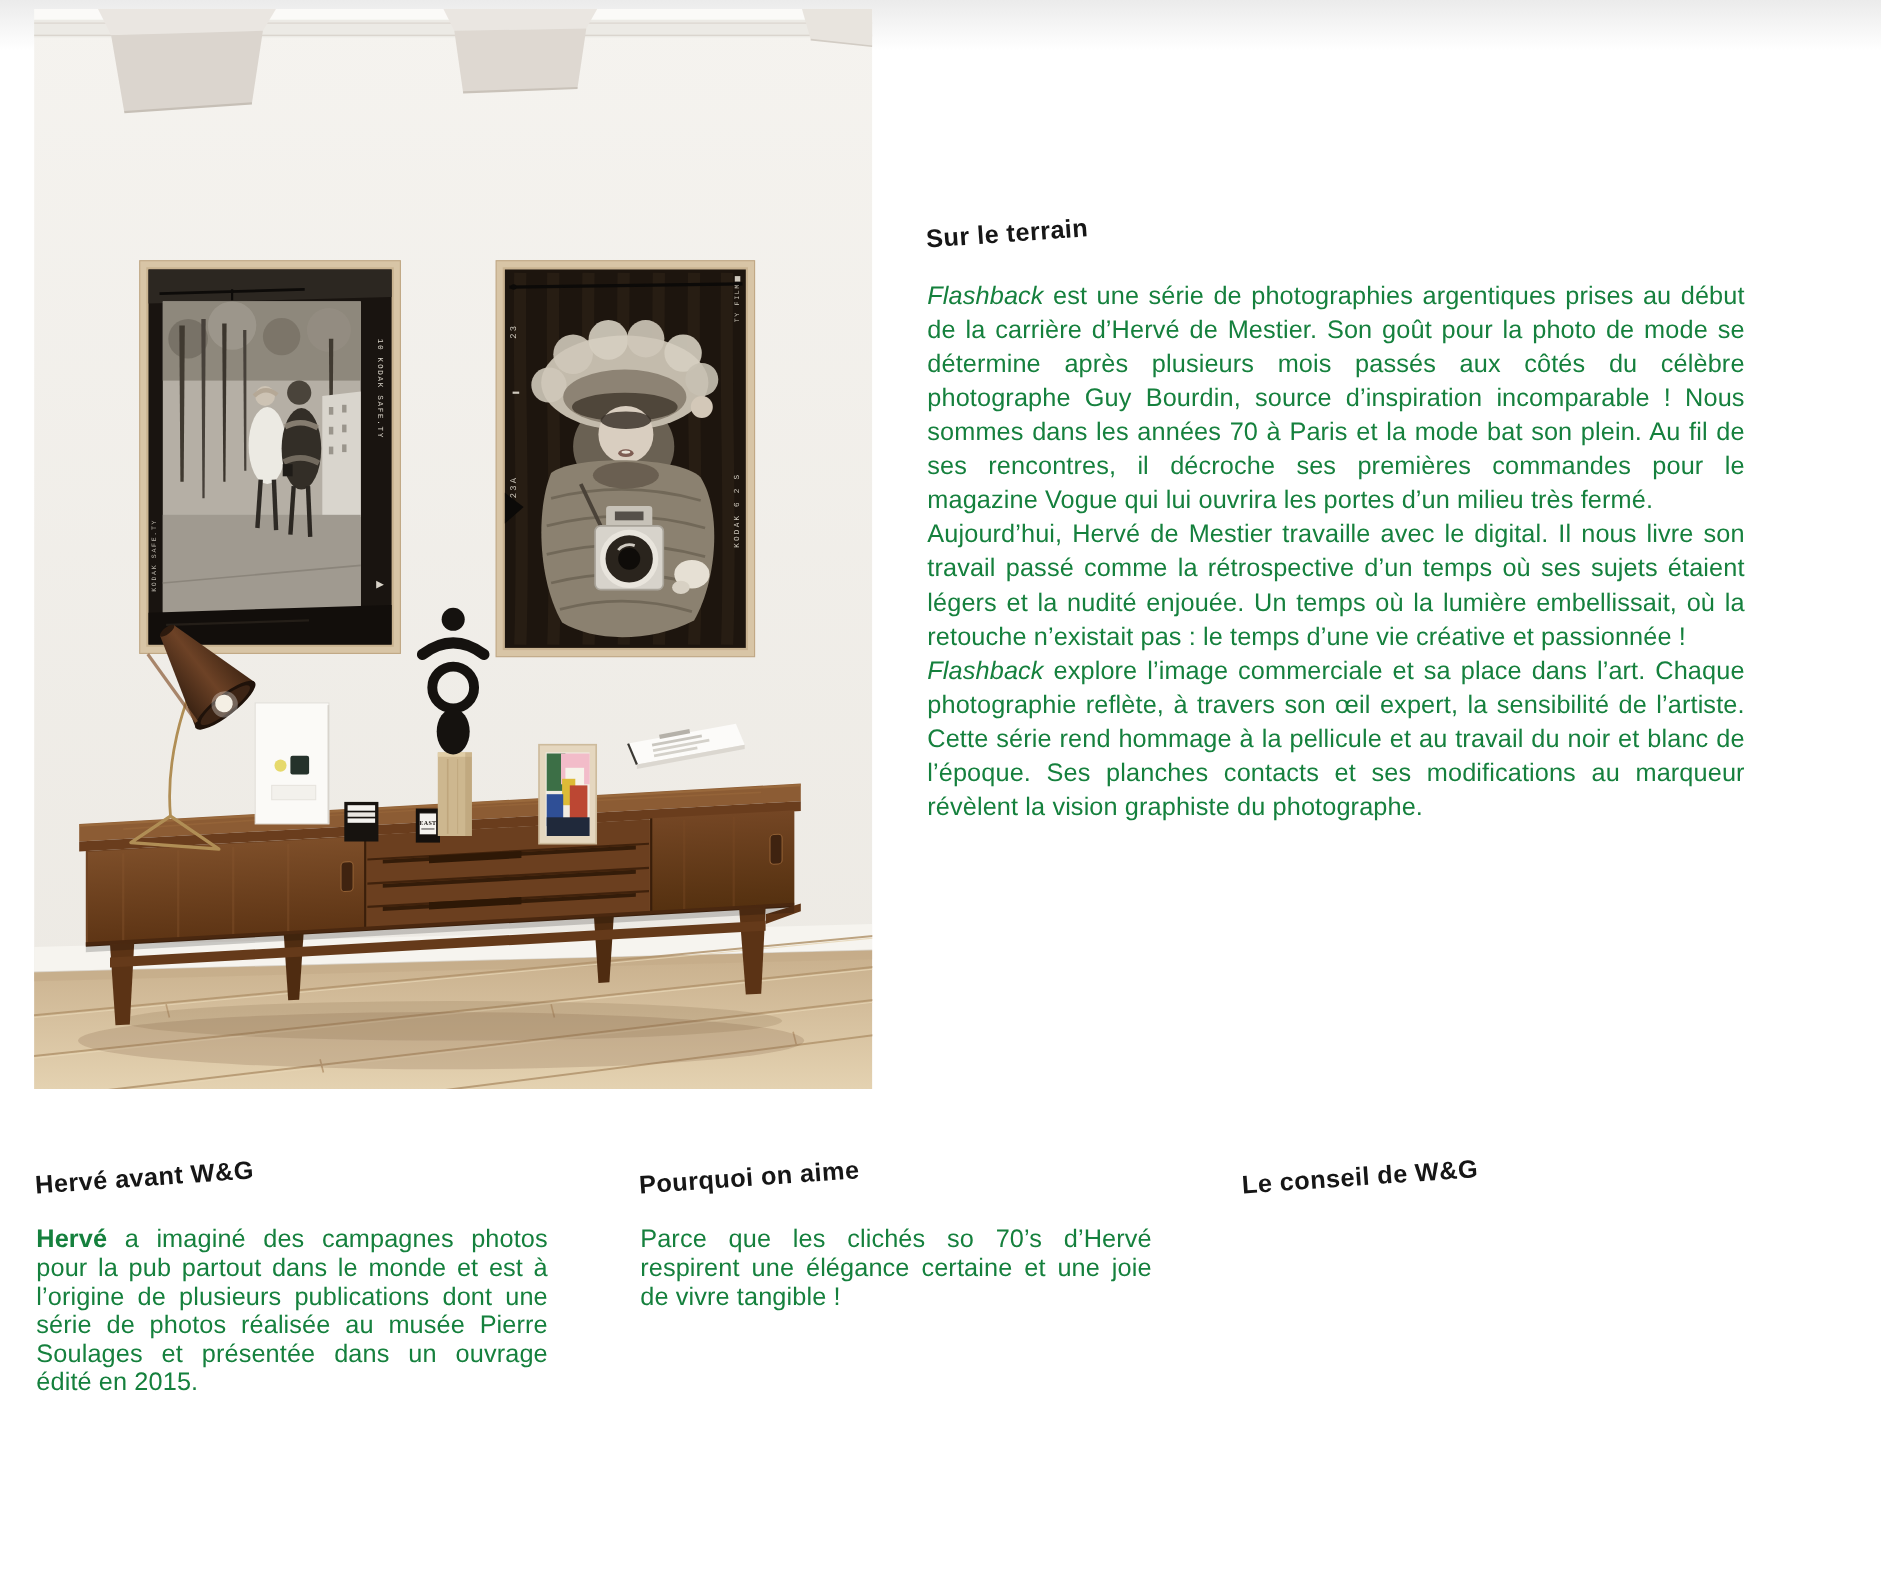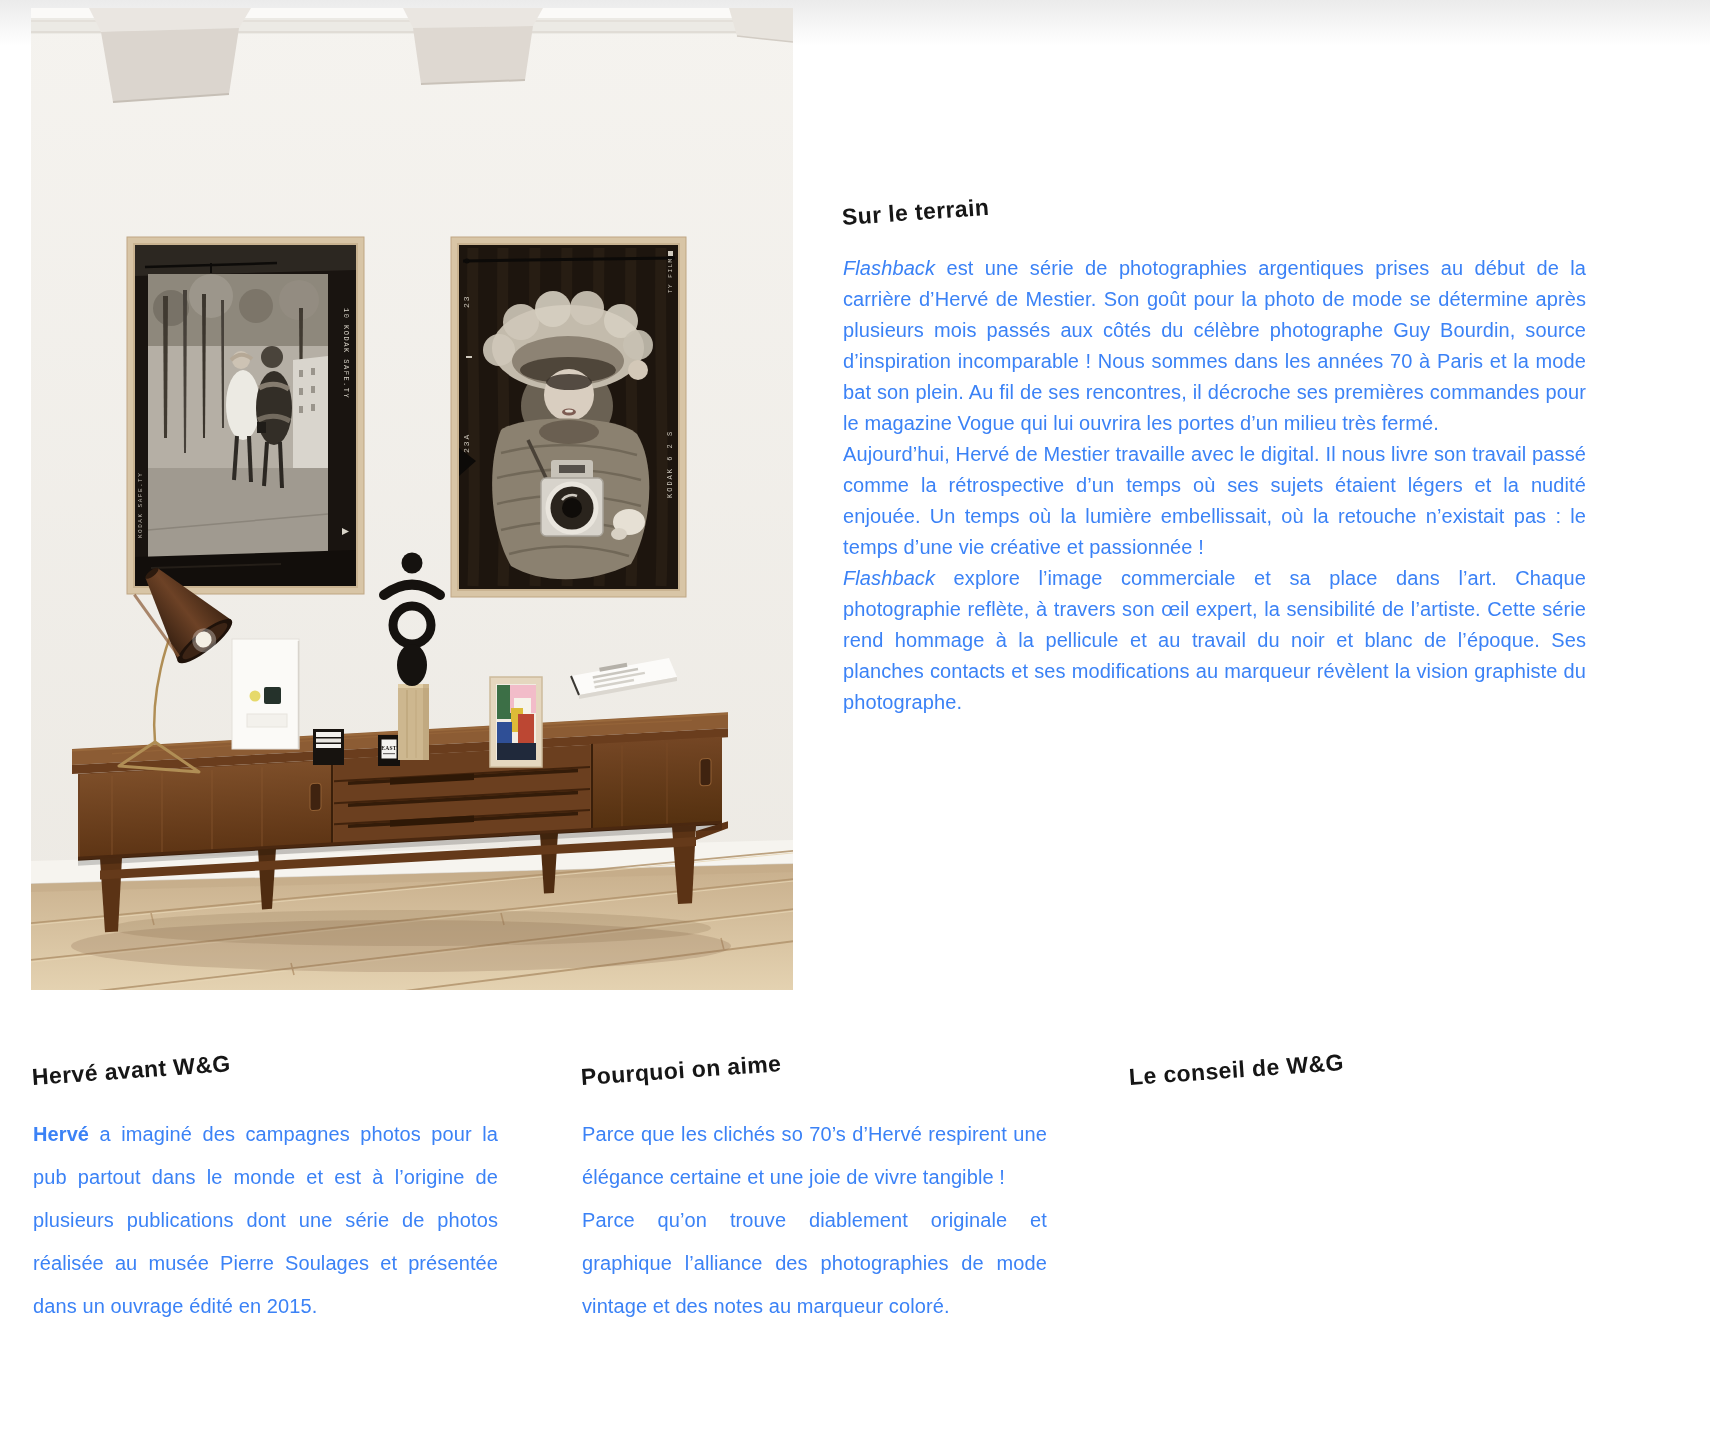--- a/index.html
+++ b/index.html
@@ -11,23 +11,23 @@
   .photo svg{display:block;width:762px;height:982px;}
   .section{position:absolute;}
   .sec-terrain{left:843px;top:204px;width:743px;}
   .col{top:1064px;width:465px;}
   .col-1{left:33px;}
   .col-2{left:582px;}
   .col-3{left:1130px;}
   .script-head{margin:0 0 22px 0;font-size:23px;font-weight:700;color:#161616;
                letter-spacing:.4px;transform:rotate(-4deg);transform-origin:0 100%;
                white-space:nowrap;}
-  .copy{margin:0;font-size:20px;line-height:31px;color:#3b82f6;text-align:justify;
+  .copy{margin:0;font-size:23px;line-height:31px;color:#15803d;text-align:justify;
         letter-spacing:.1px;}
-  .col .copy{line-height:43px;}
+  .col .copy{line-height:26px;}
   .copy em{font-style:italic;}
   .copy b{font-weight:700;}
 </style>
 </head>
 <body>
 
 <div class="page">
   <div class="top-fade"></div>
 
   <figure class="photo">
@@ -347,19 +347,18 @@
   </section>
 
   <section class="section col col-1">
     <h2 class="script-head">Hervé avant W&amp;G</h2>
     <p class="copy"><b>Hervé</b><span> a imaginé des campagnes photos pour la pub partout dans le monde et est à l’origine de plusieurs publications dont une série de photos réalisée au musée Pierre Soulages et présentée dans un ouvrage édité en 2015.</span></p>
   </section>
 
   <section class="section col col-2">
     <h2 class="script-head">Pourquoi on aime</h2>
     <p class="copy">Parce que les clichés so 70’s d’Hervé respirent une élégance certaine et une joie de vivre tangible !</p>
-    <p class="copy">Parce qu’on trouve diablement originale et graphique l’alliance des photographies de mode vintage et des notes au marqueur coloré.</p>
   </section>
 
   <section class="section col col-3">
     <h2 class="script-head">Le conseil de W&amp;G</h2>
   </section>
 </div>
 
 </body></html>

